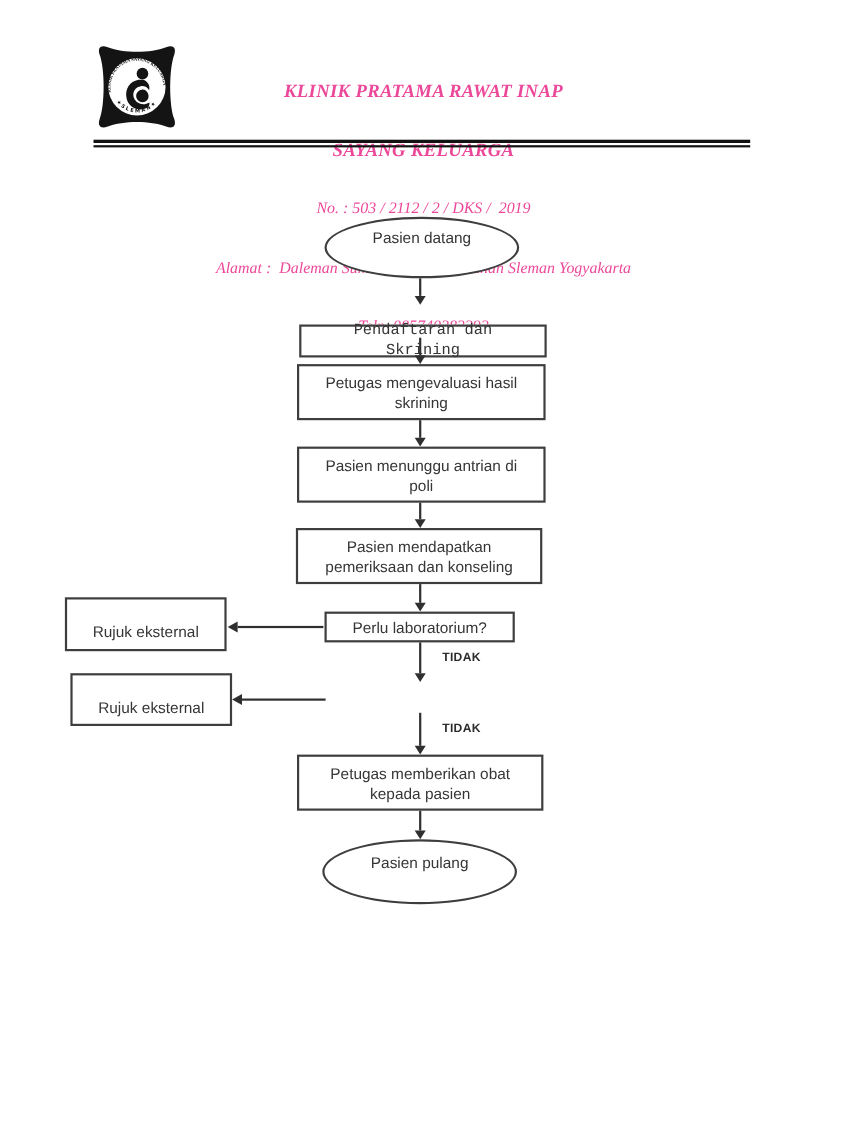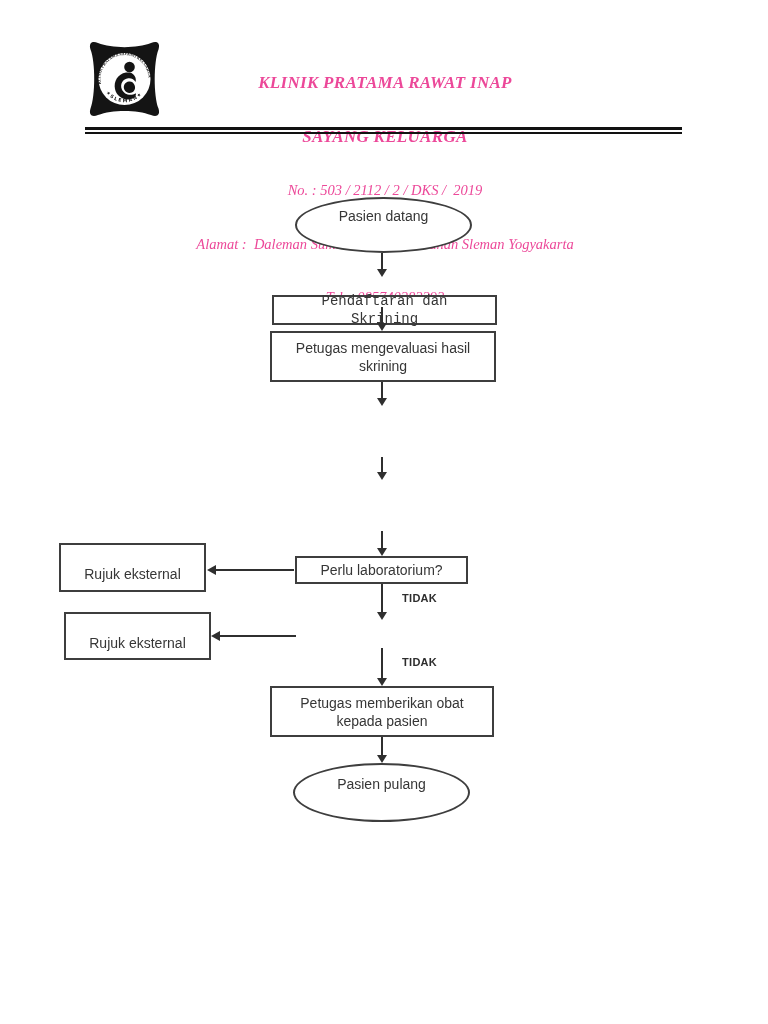--- a/index.html
+++ b/index.html
@@ -127,25 +127,27 @@
   <div class="arrow-v" id="a2">
       <i class="head"></i>
     </div>
 
   <div class="node" id="b2">Petugas mengevaluasi hasil skrining</div>
 
   <div class="arrow-v" id="a3">
       <i class="head"></i>
     </div>
 
+  <div class="node" id="b3">Pasien menunggu antrian di poli</div>
 
   <div class="arrow-v" id="a4">
       <i class="head"></i>
     </div>
 
+  <div class="node" id="b4">Pasien mendapatkan pemeriksaan dan konseling</div>
 
   <div class="arrow-v" id="a5">
       <i class="head"></i>
     </div>
 
   <div class="node" id="d1">Perlu laboratorium?</div>
   <div class="node rujuk" id="r1">Rujuk eksternal</div>
   <div class="arrow-h" id="h1">
       <i class="head"></i>
     </div>

